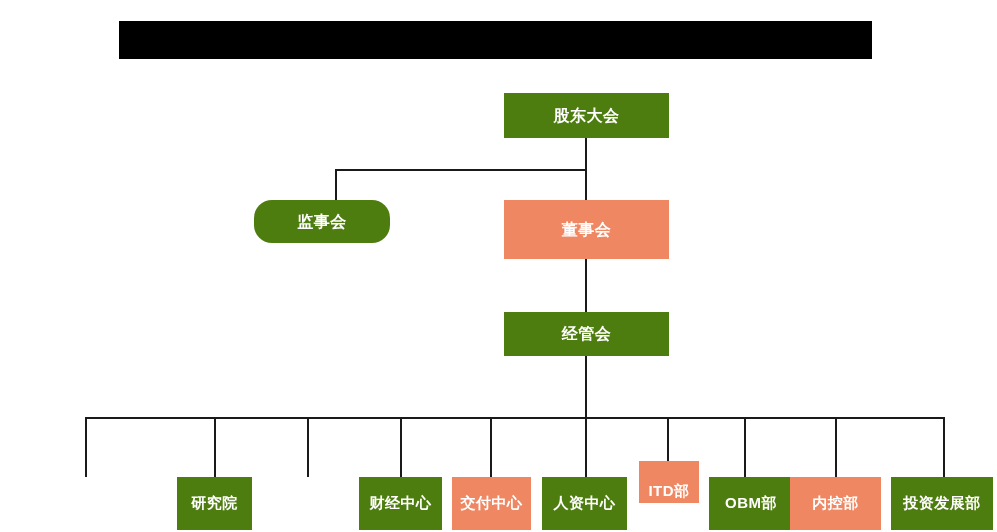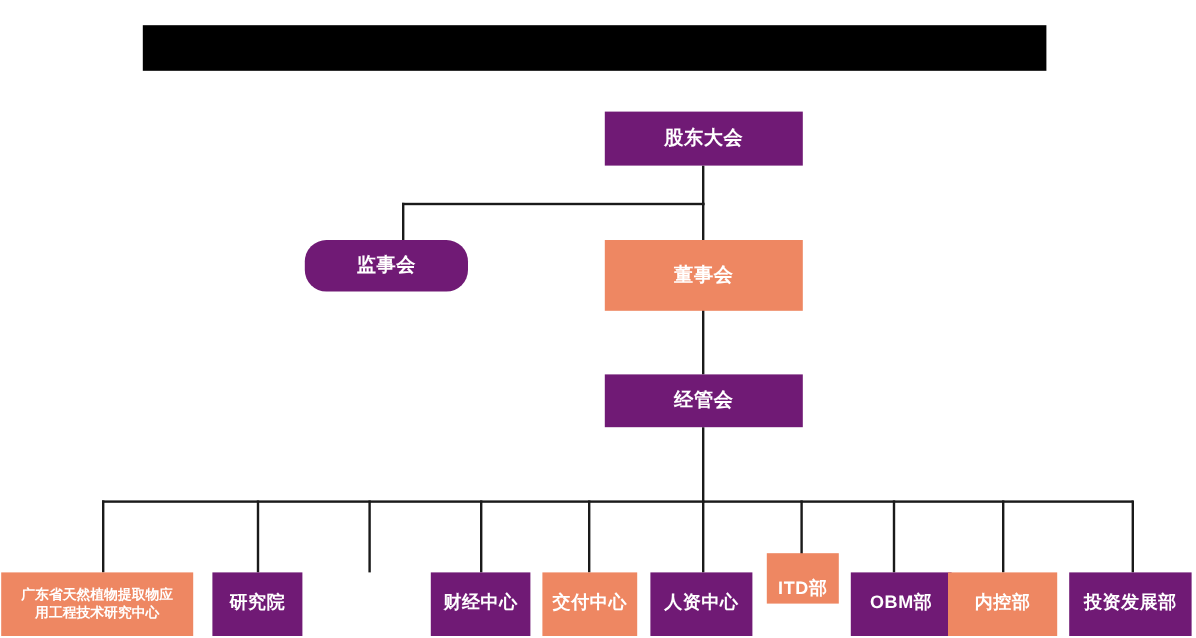--- a/index.html
+++ b/index.html
@@ -48,21 +48,21 @@
     display: flex;
     align-items: center;
     justify-content: center;
     text-align: center;
     color: #ffffff;
     font-weight: bold;
     letter-spacing: 0.5px;
     padding: 2px 3px;
     line-height: 1.25;
   }
-  .node.dark  { background: #701a75; }
+  .node.dark  { background: #4d7c0f; }
   .node.light { background: #EE8762; }
   .node .node-label {
     display: block;
     width: 100%;
     white-space: pre-line;
   }
   .fs16 { font-size: 16px; }
   .fs15 { font-size: 15px; }
   .fs11 { font-size: 11.5px; letter-spacing: 0px; font-weight: bold; }
 </style>
@@ -108,24 +108,20 @@
     <span class="node-label">监事会</span>
   </div>
   <div class="node light fs16" style="left:504px; top:200px; width:165px; height:59px;">
     <span class="node-label">董事会</span>
   </div>
 
   <div class="node dark fs16" style="left:504px; top:312px; width:165px; height:44px;">
     <span class="node-label">经管会</span>
   </div>
 
-  <div class="node light fs11" style="left:1px; top:477px; width:160px; height:53px;">
-    <span class="node-label">广东省天然植物提取物应
-用工程技术研究中心</span>
-  </div>
   <div class="node dark fs15" style="left:177px; top:477px; width:75px; height:53px;">
     <span class="node-label">研究院</span>
   </div>
   <div class="node dark fs15" style="left:359px; top:477px; width:83px; height:53px;">
     <span class="node-label">财经中心</span>
   </div>
   <div class="node light fs15" style="left:452px; top:477px; width:79px; height:53px;">
     <span class="node-label">交付中心</span>
   </div>
   <div class="node dark fs15" style="left:542px; top:477px; width:85px; height:53px;">

